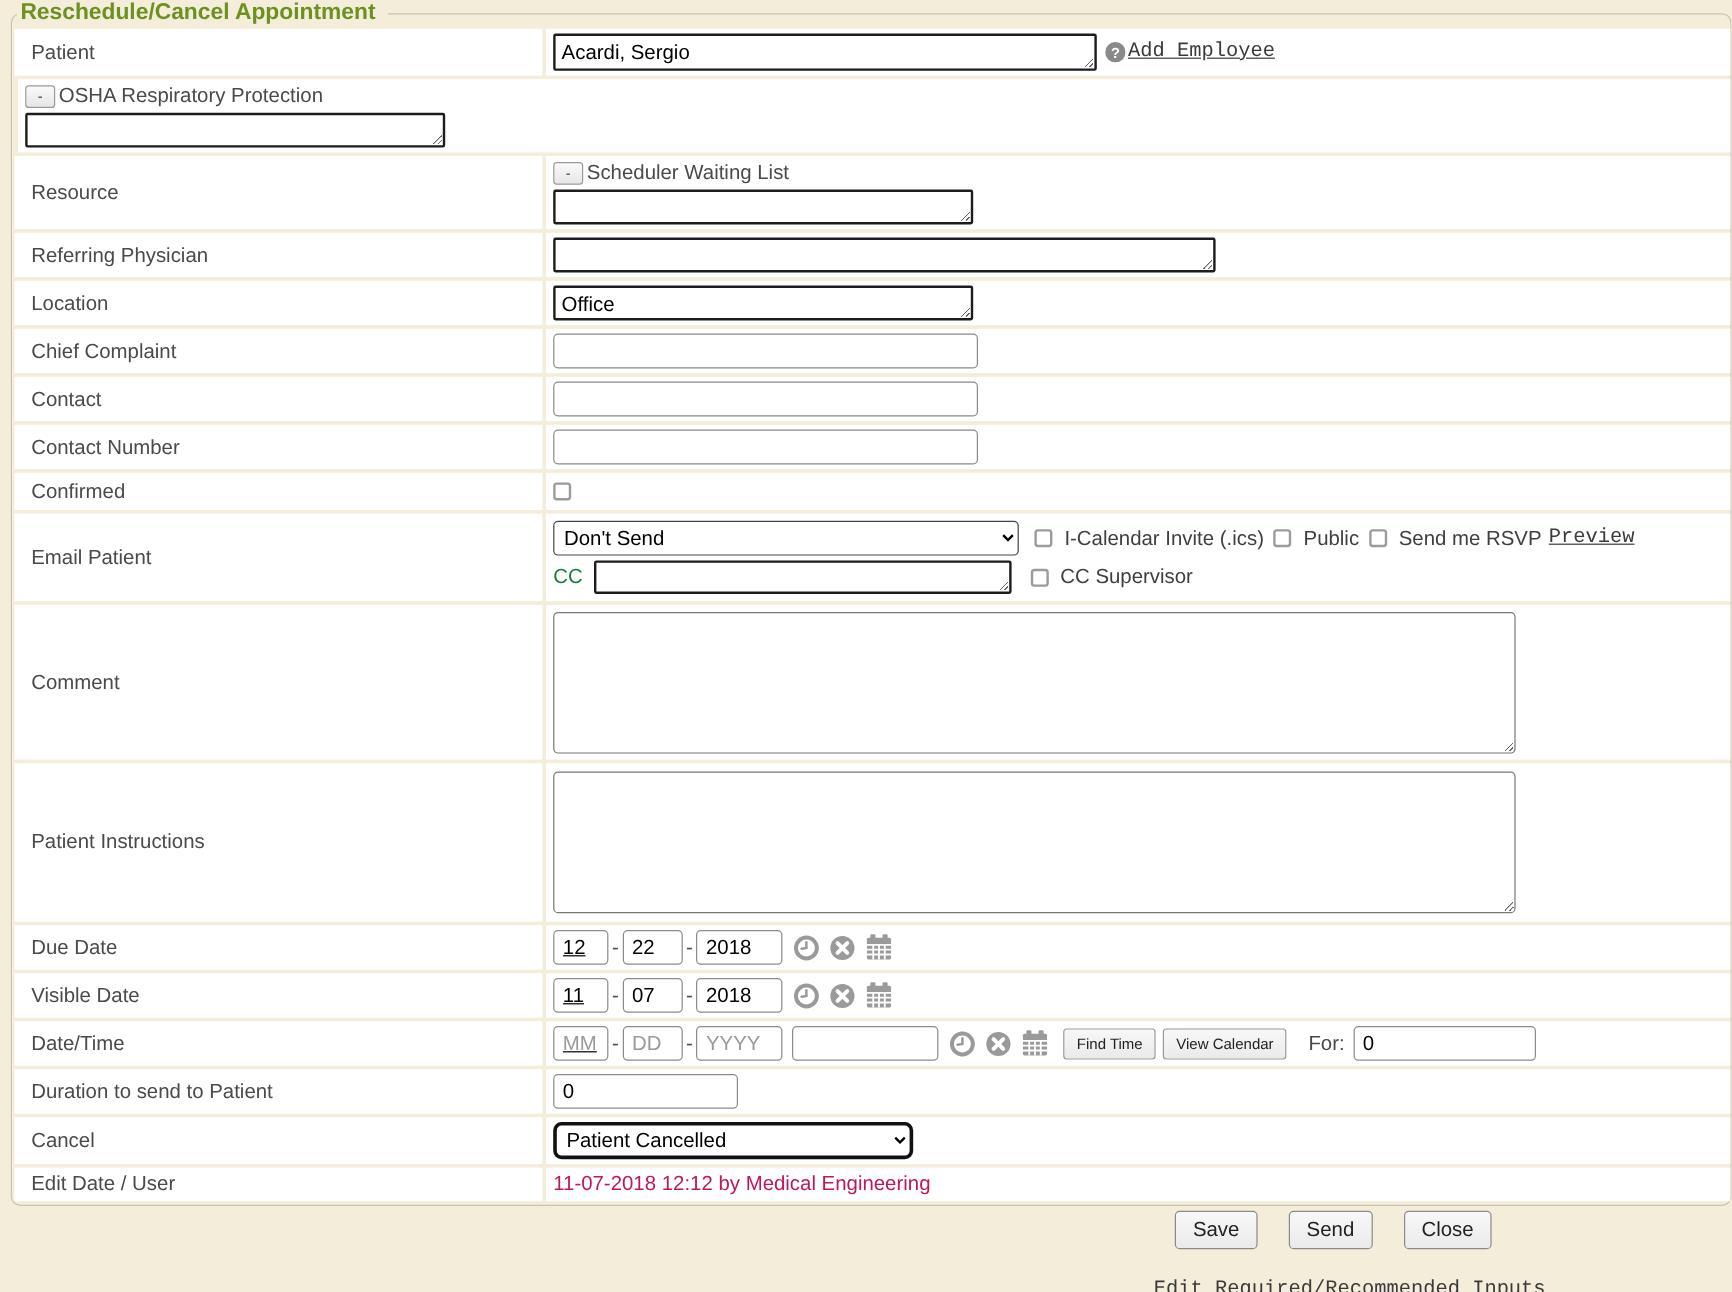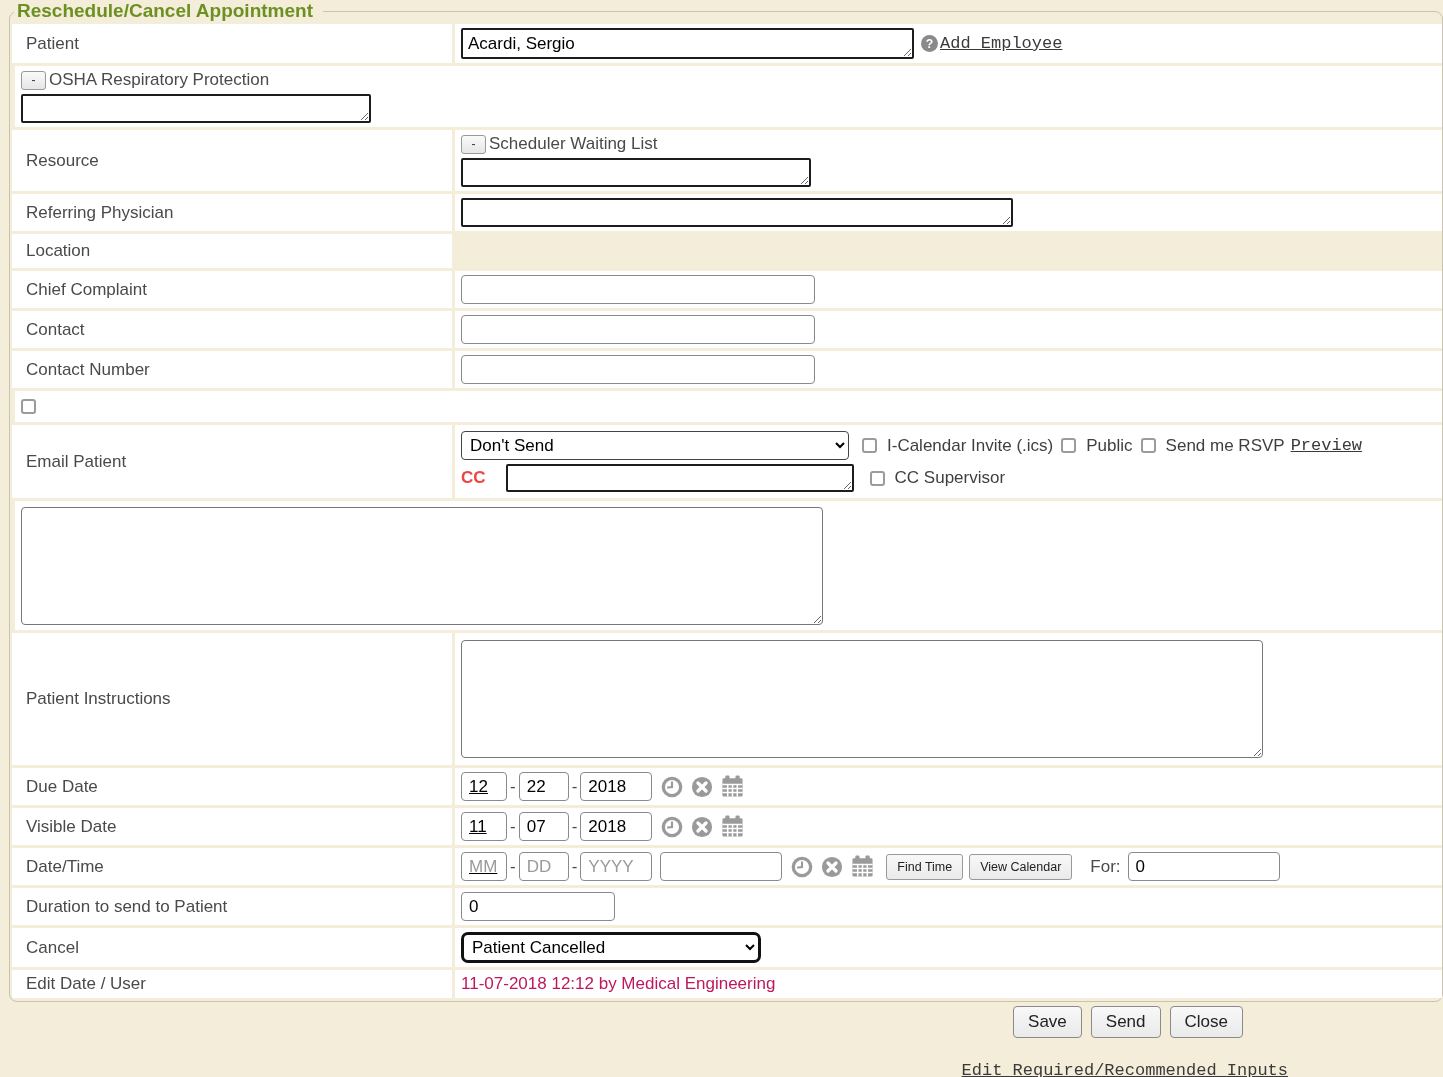--- a/index.html
+++ b/index.html
@@ -74,23 +74,23 @@
   button.big-btn {
     font:17px "Liberation Sans", sans-serif; color:#222;
     padding:4px 14px; height:32px; border:1px solid #8a8a8a; border-radius:4px;
     background:linear-gradient(#f8f8f8,#eaeaea); cursor:pointer;
   }
   a.lnk { color:#3a3a3a; text-decoration:underline; cursor:pointer;font-family:Liberation Mono, monospace; }
   .dash { margin:0 3px; color:#4a4a4a; }
   .icons { display:flex; align-items:center; gap:8px; margin-left:9px; }
   .icons svg { display:block; cursor:pointer; }
   .muted { color:#be185d; }
-  .cc-lab { margin-right:20px; color:#ef4444;font-weight:bold; }
+  .cc-lab { margin-right:9px; color:#15803d; }
   .cb-lab { margin:0 0 0 10px; color:#3f3f3f; }
-  .actions { display:flex; gap:9px; margin:4px 200px 0 auto; justify-content:flex-end; width:fit-content; }
+  .actions { display:flex; gap:26px; margin:4px 200px 0 auto; justify-content:flex-end; width:fit-content; }
   .footer-link { margin:22px 155px 0 auto; width:fit-content; }
   .w-date-m { width:46px;text-decoration:underline; } .w-date-d { width:50px; } .w-date-y { width:72px; }
 </style>
 </head>
 <body>
 
 <svg width="0" height="0" style="position:absolute">
   <defs>
     <g id="i-clock">
       <circle cx="12" cy="12" r="9.5" fill="#fff" stroke="#9a9a9a" stroke-width="3.6"></circle>
@@ -154,20 +154,23 @@
 
     <div class="row" style="min-height:35px">
       <div class="lbl">Referring Physician</div>
       <div class="val">
         <textarea class="hv" style="width: 552px; height: 29px;"></textarea>
       </div>
     </div>
 
     <div class="row" style="min-height:34px">
       <div class="lbl">Location</div>
+      <div class="val">
+        <textarea class="hv" style="width: 350px; height: 29px;">Office</textarea>
+      </div>
     </div>
 
     <div class="row" style="min-height:36px">
       <div class="lbl">Chief Complaint</div>
       <div class="val">
         <input class="thin" style="width: 354px;" value="">
       </div>
     </div>
 
     <div class="row" style="min-height:36px">
@@ -178,20 +181,21 @@
     </div>
 
     <div class="row" style="min-height:36px">
       <div class="lbl">Contact Number</div>
       <div class="val">
         <input class="thin" style="width: 354px;" value="">
       </div>
     </div>
 
     <div class="row" style="min-height:31px">
+      <div class="lbl">Confirmed</div>
       <div class="val">
         <input type="checkbox" class="cb" style="">
       </div>
     </div>
 
     <div class="row" style="min-height:73px">
       <div class="lbl">Email Patient</div>
       <div class="val col">
         <div class="line">
           <select class="thin-select">
@@ -208,20 +212,21 @@
         <div class="line">
           <span class="cc-lab">CC</span>
           <textarea class="hv" style="width: 348px; height: 28px;"></textarea>
           <input type="checkbox" class="cb" style="margin-left: 16px;">
           <span class="cb-lab">CC Supervisor</span>
         </div>
       </div>
     </div>
 
     <div class="row" style="min-height:129px">
+      <div class="lbl">Comment</div>
       <div class="val">
         <textarea class="soft" style="width: 802px; height: 118px;"></textarea>
       </div>
     </div>
 
     <div class="row" style="min-height:132px">
       <div class="lbl">Patient Instructions</div>
       <div class="val">
         <textarea class="soft" style="width: 802px; height: 118px;"></textarea>
       </div>

